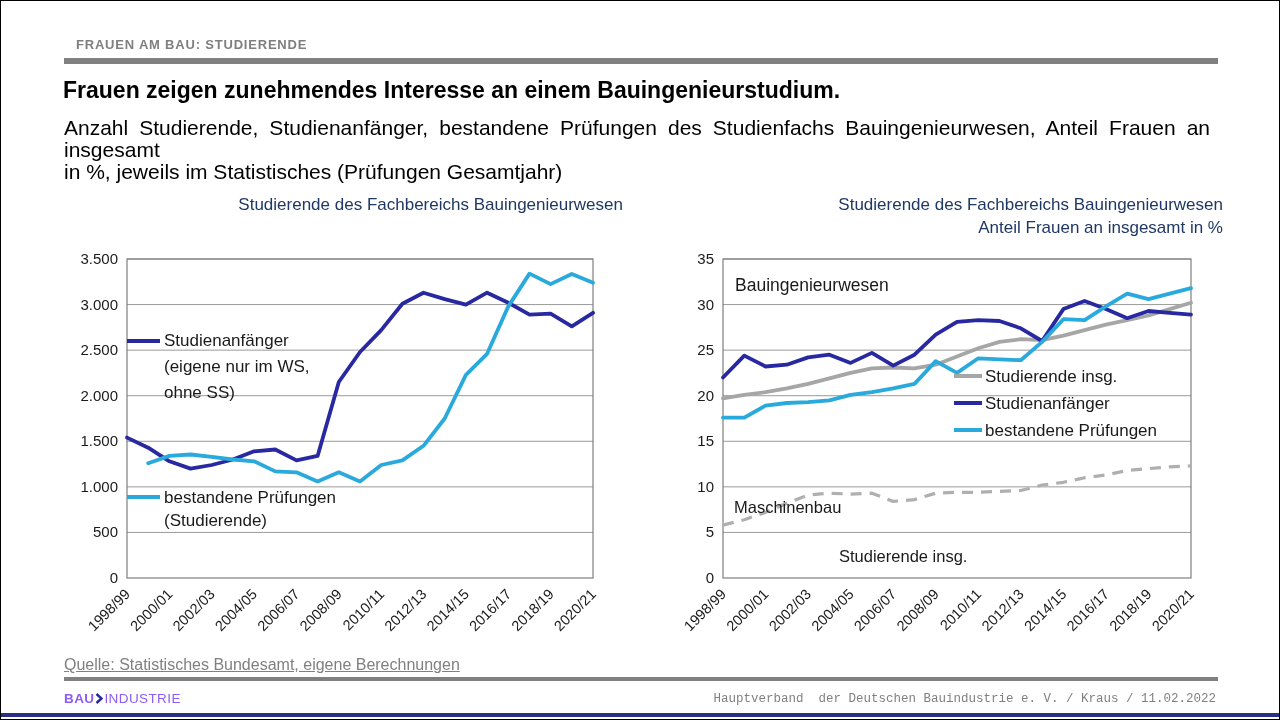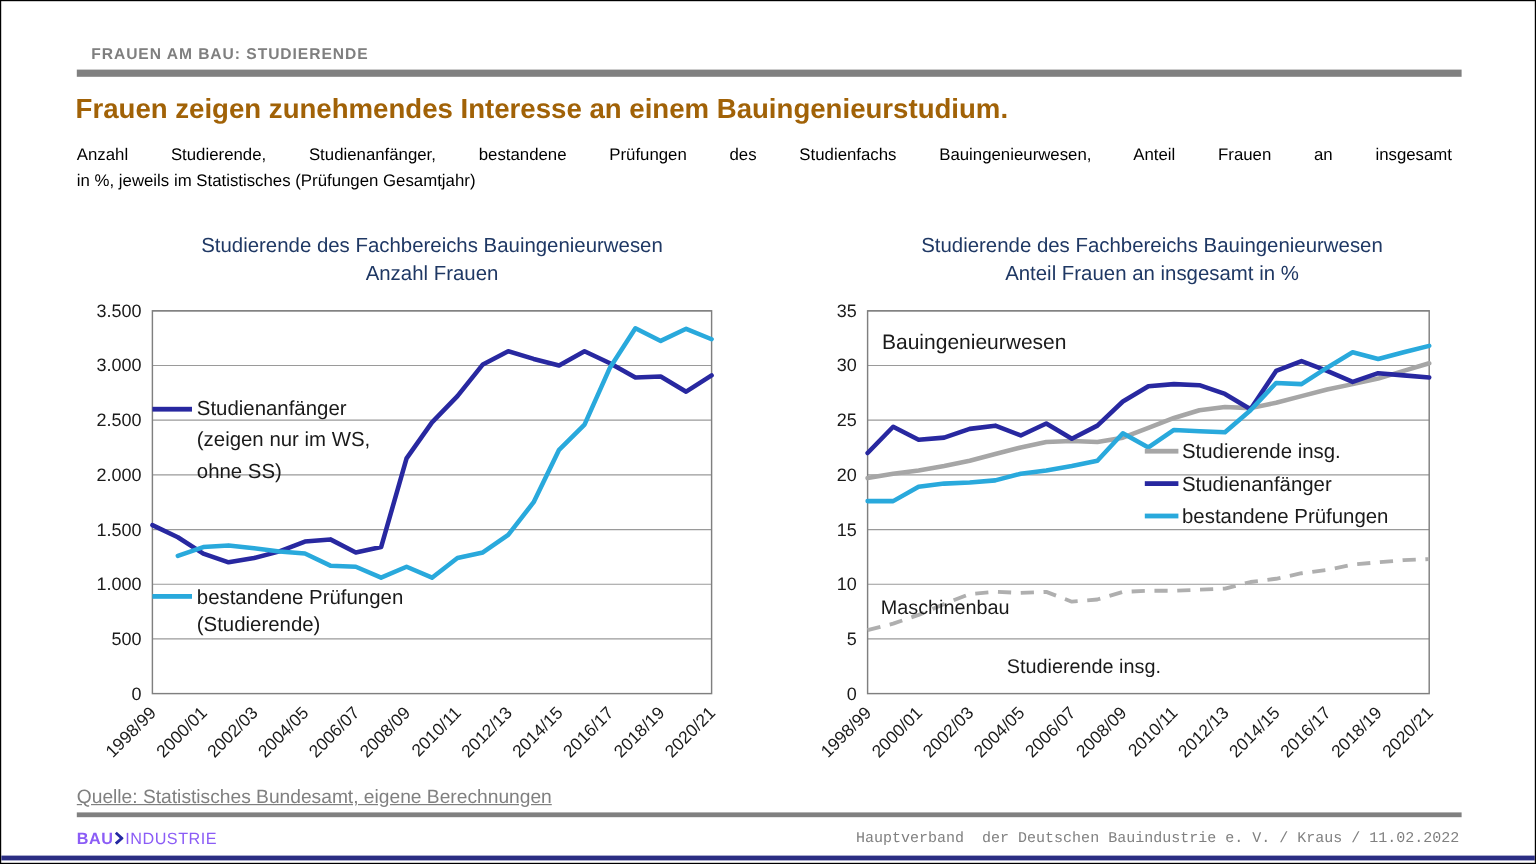--- a/index.html
+++ b/index.html
@@ -6,28 +6,28 @@
   .slide{
     position:relative;width:1280px;height:720px;background:#fff;
     font-family:"Liberation Sans",sans-serif;box-sizing:border-box;
     border:1px solid #000;overflow:hidden;
   }
   .kicker{
     position:absolute;left:63px;top:36px;font-size:13px;font-weight:bold;
     letter-spacing:.8px;color:#7f7f7f;margin-left:12px;
   }
   .top-rule{position:absolute;left:63px;top:57px;width:1154px;height:6px;background:#808080;}
-  .main-title{position:absolute;left:62px;top:76px;font-size:23px;font-weight:bold;color:#a16207;}
-  .subtitle{position:absolute;left:63px;top:116px;width:1146px;font-size:14px;color:#000;line-height:22px;}
+  .main-title{position:absolute;left:62px;top:76px;font-size:23px;font-weight:bold;color:#000000;}
+  .subtitle{position:absolute;left:63px;top:116px;width:1146px;font-size:21px;color:#000;line-height:22px;}
   .subtitle .l1{text-align:justify;text-align-last:justify;}
   .chart{position:absolute;top:192px;width:562px;height:474px;}
   #chart-left{left:60px;}
   #chart-right{left:660px;}
   .chart-title{
-    position:absolute;left:36px;top:0;width:526px;text-align:center;
+    position:absolute;left:36px;top:0;width:526px;text-align:right;
     font-size:17px;color:#1f3864;line-height:23px;
   }
   .chart svg{position:absolute;left:0;top:0;}
   .overlay{position:absolute;color:#1a1a1a;}
   .lg-left{font-size:17px;line-height:26px;}
   .lg-left .sw{position:absolute;left:0;top:11px;width:33px;height:4px;}
   .lg-left .txt{margin-left:37px;}
   .lg2{line-height:23px;}
   .lg-right{font-size:17px;line-height:27px;}
   .lg-right .row{position:relative;height:27px;white-space:nowrap;}
@@ -51,21 +51,20 @@
   <div class="top-rule"></div>
   <div class="main-title">Frauen zeigen zunehmendes Interesse an einem Bauingenieurstudium.</div>
   <div class="subtitle">
     <div class="l1">Anzahl Studierende, Studienanfänger, bestandene Prüfungen des Studienfachs Bauingenieurwesen, Anteil Frauen an insgesamt</div>
     <div class="l2">in %, jeweils im Statistisches (Prüfungen Gesamtjahr)</div>
   </div>
 
   <div class="chart" id="chart-left">
     <div class="chart-title">
       <div>Studierende des Fachbereichs Bauingenieurwesen</div>
-      <div>Anzahl Frauen</div>
     </div>
     <svg id="svg-left" width="562" height="474">
         <g>
           <line x1="66" x2="532" y1="339.42857142857144" y2="339.42857142857144" stroke="#9a9a9a" stroke-width="1"></line>
           <line x1="66" x2="532" y1="293.8571428571429" y2="293.8571428571429" stroke="#9a9a9a" stroke-width="1"></line>
           <line x1="66" x2="532" y1="248.28571428571428" y2="248.28571428571428" stroke="#9a9a9a" stroke-width="1"></line>
           <line x1="66" x2="532" y1="202.71428571428572" y2="202.71428571428572" stroke="#9a9a9a" stroke-width="1"></line>
           <line x1="66" x2="532" y1="157.14285714285714" y2="157.14285714285714" stroke="#9a9a9a" stroke-width="1"></line>
           <line x1="66" x2="532" y1="111.57142857142856" y2="111.57142857142856" stroke="#9a9a9a" stroke-width="1"></line>
           <line x1="66" x2="532" y1="66" y2="66" stroke="#9a9a9a" stroke-width="1"></line>
@@ -90,21 +89,21 @@
         <text x="408.90909090909093" y="402" text-anchor="end" font-size="14.5" fill="#1a1a1a" transform="rotate(-45 408.90909090909093 402)">2014/15</text>
         <text x="451.27272727272725" y="402" text-anchor="end" font-size="14.5" fill="#1a1a1a" transform="rotate(-45 451.27272727272725 402)">2016/17</text>
         <text x="493.6363636363636" y="402" text-anchor="end" font-size="14.5" fill="#1a1a1a" transform="rotate(-45 493.6363636363636 402)">2018/19</text>
         <text x="536" y="402" text-anchor="end" font-size="14.5" fill="#1a1a1a" transform="rotate(-45 536 402)">2020/21</text>
         <polyline points="66.0,244.6 87.2,254.7 108.4,268.3 129.5,275.6 150.7,272.0 171.9,266.5 193.1,258.3 214.3,256.5 235.5,267.4 256.6,262.9 277.8,189.0 299.0,159.0 320.2,137.1 341.4,110.7 362.5,99.7 383.7,106.1 404.9,111.6 426.1,99.7 447.3,109.7 468.5,121.6 489.6,120.7 510.8,133.4 532.0,119.8" fill="none" stroke="#2828a0" stroke-width="3.8" stroke-linejoin="round" stroke-linecap="round"></polyline>
         <polyline points="87.2,270.2 108.4,262.9 129.5,261.5 150.7,263.8 171.9,266.5 193.1,268.3 214.3,278.4 235.5,279.3 256.6,288.4 277.8,279.3 299.0,288.4 320.2,272.0 341.4,267.4 362.5,252.8 383.7,225.5 404.9,181.8 426.1,160.8 447.3,113.4 468.5,80.6 489.6,91.1 510.8,81.0 532.0,89.7" fill="none" stroke="#29a9dc" stroke-width="3.8" stroke-linejoin="round" stroke-linecap="round"></polyline>
       </svg>
     <div class="overlay lg-left" style="left:66px;top:135px;">
       <span class="sw" id="swL1" style="background: rgb(40, 40, 160);"></span>
       <div class="txt">Studienanfänger</div>
-      <div class="txt">(zeigen nur im WS,</div>
+      <div class="txt">(eigene nur im WS,</div>
       <div class="txt">ohne SS)</div>
     </div>
     <div class="overlay lg-left lg2" style="left:66px;top:293px;">
       <span class="sw" style="top: 9px; background: rgb(41, 169, 220);" id="swL2"></span>
       <div class="txt">bestandene Prüfungen</div>
       <div class="txt">(Studierende)</div>
     </div>
   </div>
 
   <div class="chart" id="chart-right">

